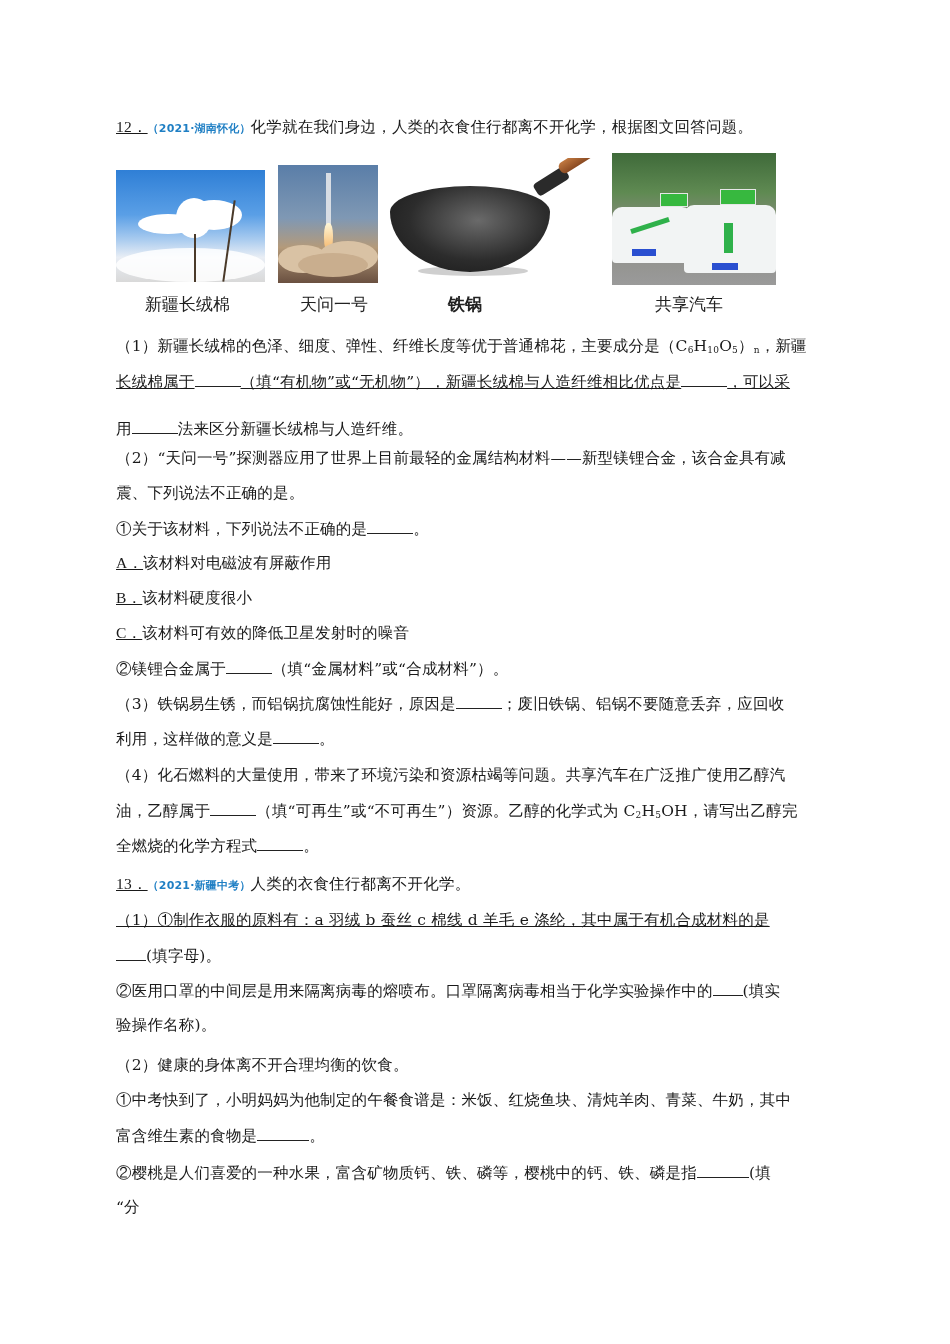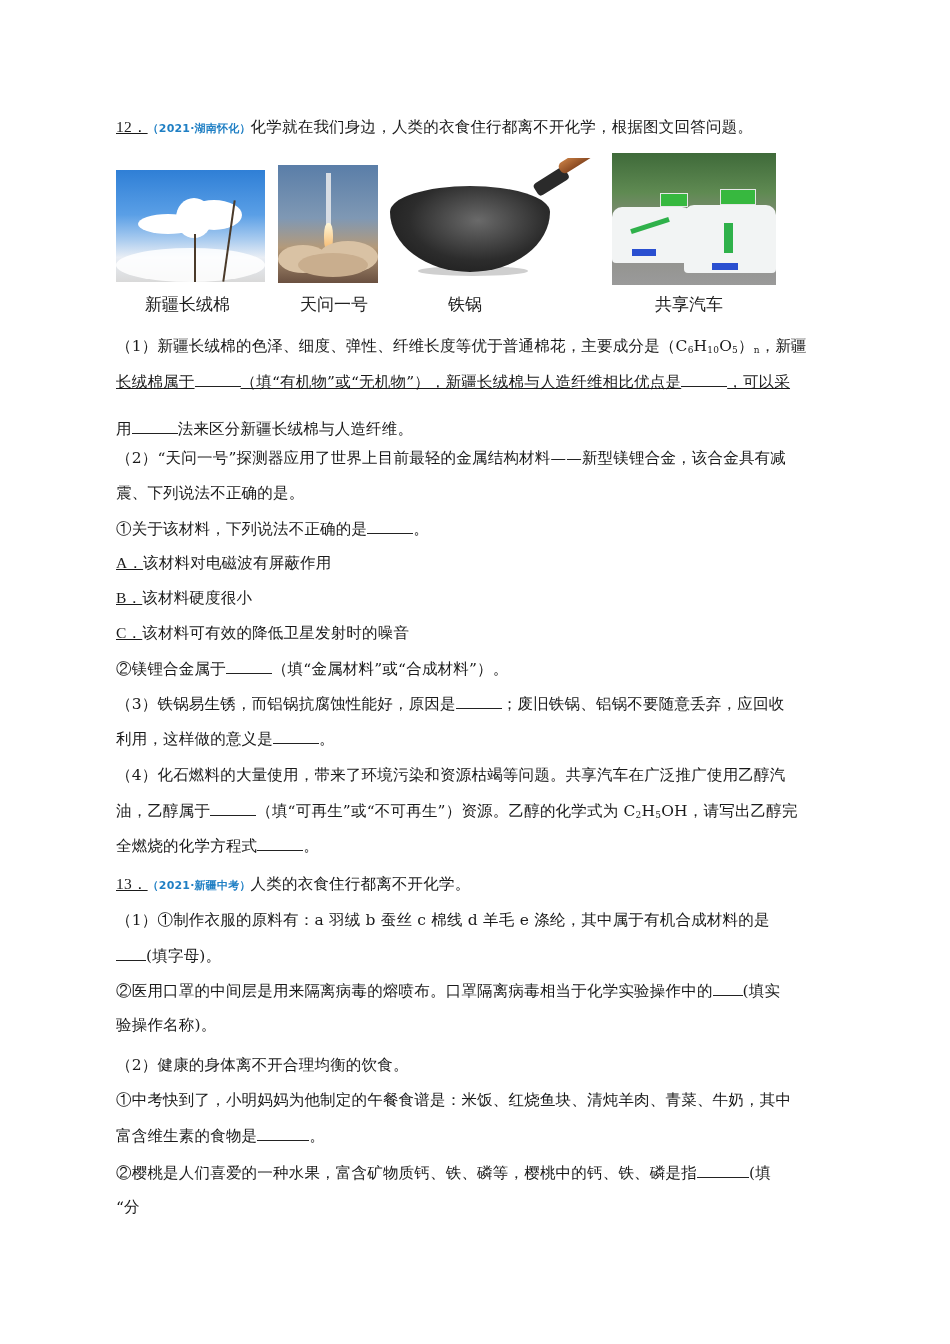--- a/index.html
+++ b/index.html
@@ -77,21 +77,21 @@
   <div class="car" style="left:0px;top:54px;width:80px;height:56px;"></div>
   <div class="car" style="left:72px;top:52px;width:92px;height:68px;"></div>
   <div class="stripe" style="left:18px;top:70px;width:40px;height:5px;transform:rotate(-18deg);"></div>
   <div class="stripe" style="left:112px;top:70px;width:9px;height:30px;"></div>
   <div class="plate" style="left:20px;top:96px;width:24px;height:7px;"></div>
   <div class="plate" style="left:100px;top:110px;width:26px;height:7px;"></div>
 </div>
 
 <div class="caption" style="left:145px;">新疆长绒棉</div>
 <div class="caption" style="left:300px;">天问一号</div>
-<div class="caption" style="left:448px;">铁锅</div>
+<div class="caption" style="left:448px;font-weight:bold;">铁锅</div>
 <div class="caption" style="left:655px;">共享汽车</div>
 
 <div class="line" style="top:336px;">
   <span>（1）新疆长绒棉的色泽、细度、弹性、纤维长度等优于普通棉花，主要成分是（C</span><sub>6</sub><span>H</span><sub>10</sub><span>O</span><sub>5</sub><span>）</span><sub>n</sub><span>，新疆</span>
 </div>
 <div class="line" style="top:371px;text-decoration:underline;">
   <span>长绒棉属于</span><span class="blank b6"></span><span>（填“有机物”或“无机物”），新疆长绒棉与人造纤维相比优点是</span><span class="blank b6"></span><span>，可以采</span>
 </div>
 <div class="line" style="top:418px;">
   <span>用</span><span class="blank b6"></span><span>法来区分新疆长绒棉与人造纤维。</span>
@@ -126,21 +126,21 @@
 <div class="line" style="top:800px;">
   <span>油，乙醇属于</span><span class="blank b6"></span><span>（填“可再生”或“不可再生”）资源。乙醇的化学式为 C</span><sub>2</sub><span>H</span><sub>5</sub><span>OH，请写出乙醇完</span>
 </div>
 <div class="line" style="top:835px;">
   <span>全燃烧的化学方程式</span><span class="blank b6"></span><span>。</span>
 </div>
 
 <div class="line" style="top:874px;">
   <span class="num">13．</span><span class="src">（2021·新疆中考）</span><span>人类的衣食住行都离不开化学。</span>
 </div>
-<div class="line" style="top:910px;">（1）①制作衣服的原料有：a 羽绒  b 蚕丝  c 棉线  d 羊毛  e 涤纶，其中属于有机合成材料的是</div>
+<div class="line" style="top:910px;text-decoration:underline;">（1）①制作衣服的原料有：a 羽绒  b 蚕丝  c 棉线  d 羊毛  e 涤纶，其中属于有机合成材料的是</div>
 <div class="line" style="top:945px;">
   <span class="blank b4"></span><span>(填字母)。</span>
 </div>
 <div class="line" style="top:980px;">
   <span>②医用口罩的中间层是用来隔离病毒的熔喷布。口罩隔离病毒相当于化学实验操作中的</span><span class="blank b4"></span><span>(填实</span>
 </div>
 <div class="line" style="top:1015px;">验操作名称)。</div>
 
 <div class="line" style="top:1055px;">（2）健康的身体离不开合理均衡的饮食。</div>
 <div class="line" style="top:1090px;">①中考快到了，小明妈妈为他制定的午餐食谱是：米饭、红烧鱼块、清炖羊肉、青菜、牛奶，其中</div>

